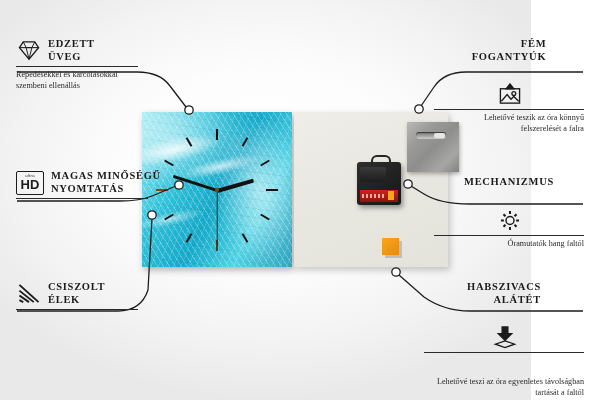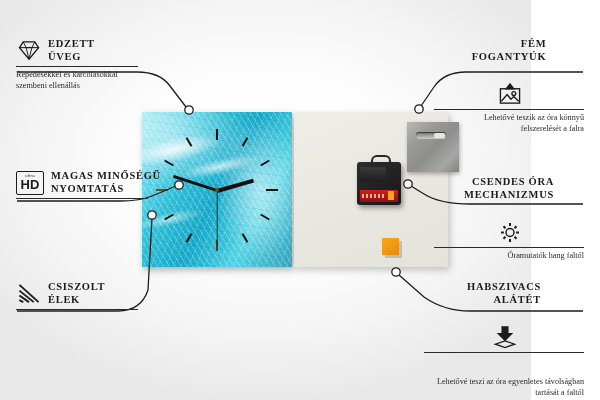--- a/index.html
+++ b/index.html
@@ -274,21 +274,20 @@
         </svg>
       </span>
     </div>
     <div class="rule" style="width:150px;margin-left:auto;"></div>
     <div class="desc" style="width:126px;margin-left:auto;">Lehetővé teszik az óra könnyű felszerelését a falra</div>
   </div>
 
   <div class="callout right" style="left:434px;top:176px;width:150px;">
     <div class="head">
       <span style="text-align:right;">
-        <span class="ttl" style="display:block;">CSENDES ÓRA</span>
         <span class="ttl" style="display:block;">MECHANIZMUS</span>
       </span>
       <span class="ico">
         <svg viewBox="0 0 26 24" width="26" height="23" fill="none" stroke="#1b1b1b" stroke-width="1.5">
           <circle cx="13" cy="12" r="4.2"></circle>
           <path d="M13 2.2 v3 M13 18.8 v3 M3.6 12 h3 M19.4 12 h3
                    M6.2 5.4 l2.1 2.1 M17.7 16.5 l2.1 2.1
                    M19.8 5.4 l-2.1 2.1 M8.3 16.5 l-2.1 2.1" stroke-width="2.1"></path>
         </svg>
       </span>

